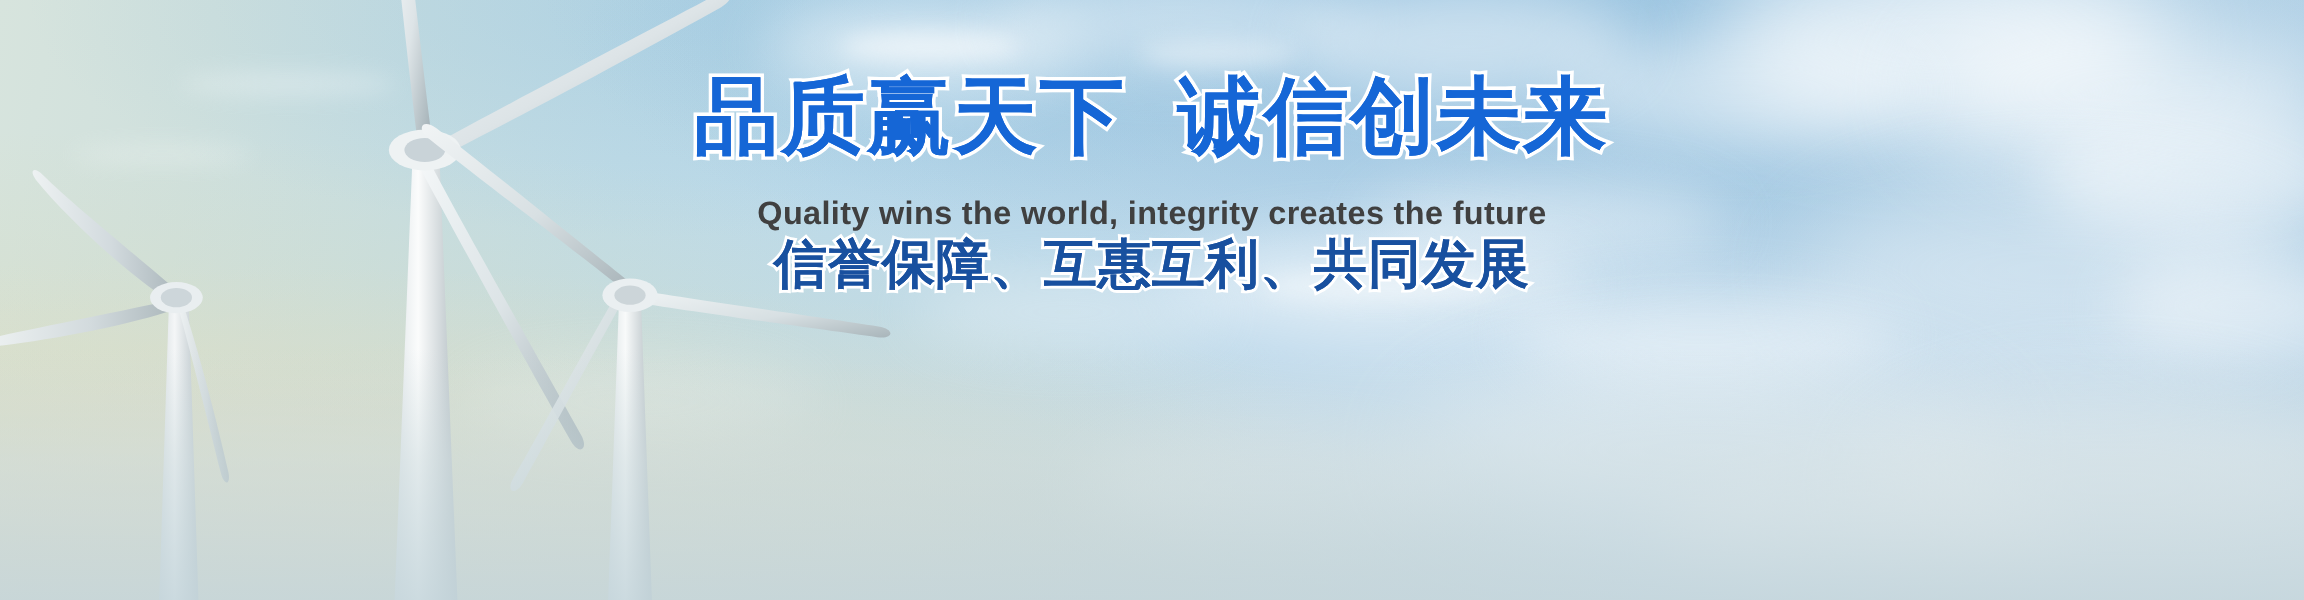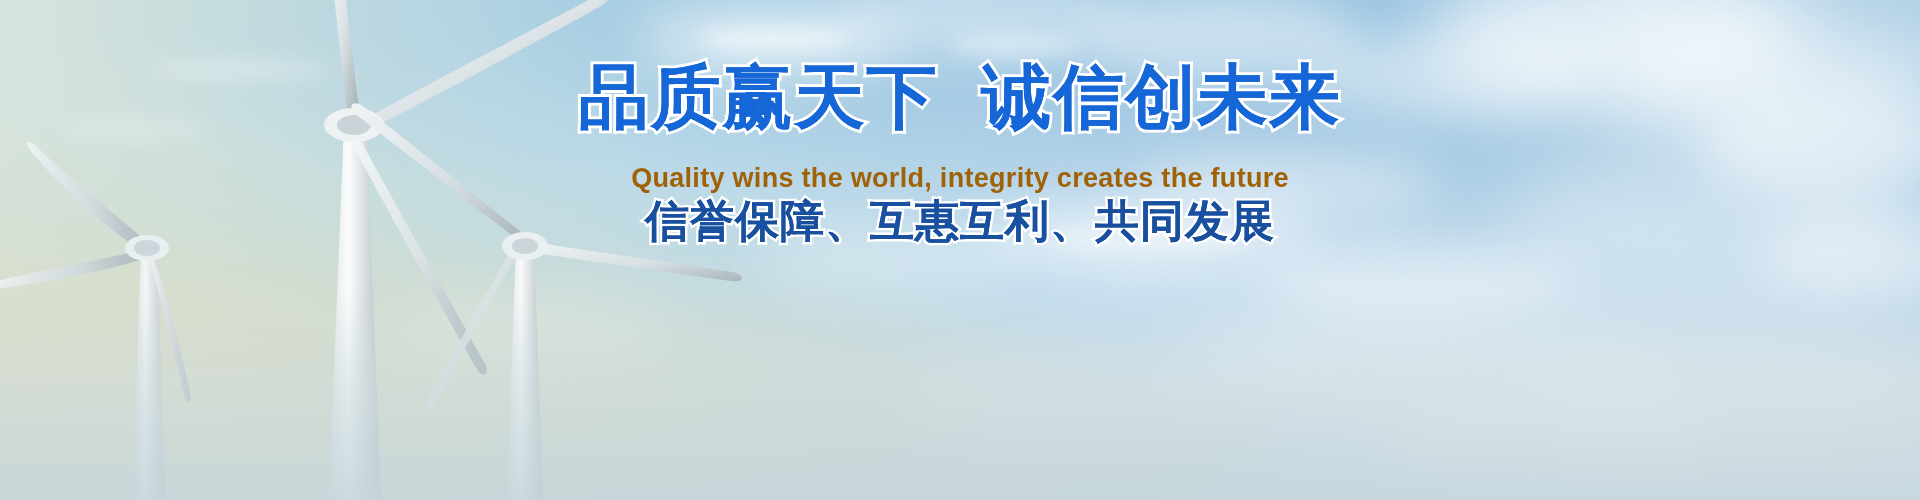--- a/index.html
+++ b/index.html
@@ -87,21 +87,21 @@
     letter-spacing:2px;
     color:#1566d6;
     white-space:pre;
   }
   .subline{
     position:absolute;left:0;right:0;top:163px;
     text-align:center;
     font-size:27px;line-height:1.15;
     font-weight:bold;
     letter-spacing:.3px;
-    color:#a16207;
+    color:#404040;
   }
   .tagline{
     position:absolute;left:0;right:0;top:199px;
     text-align:center;
     font-size:44px;line-height:1;
     font-weight:bold;
     letter-spacing:1px;
     color:#18509f;
     -webkit-text-stroke:5px #ffffff;
     paint-order:stroke fill;

